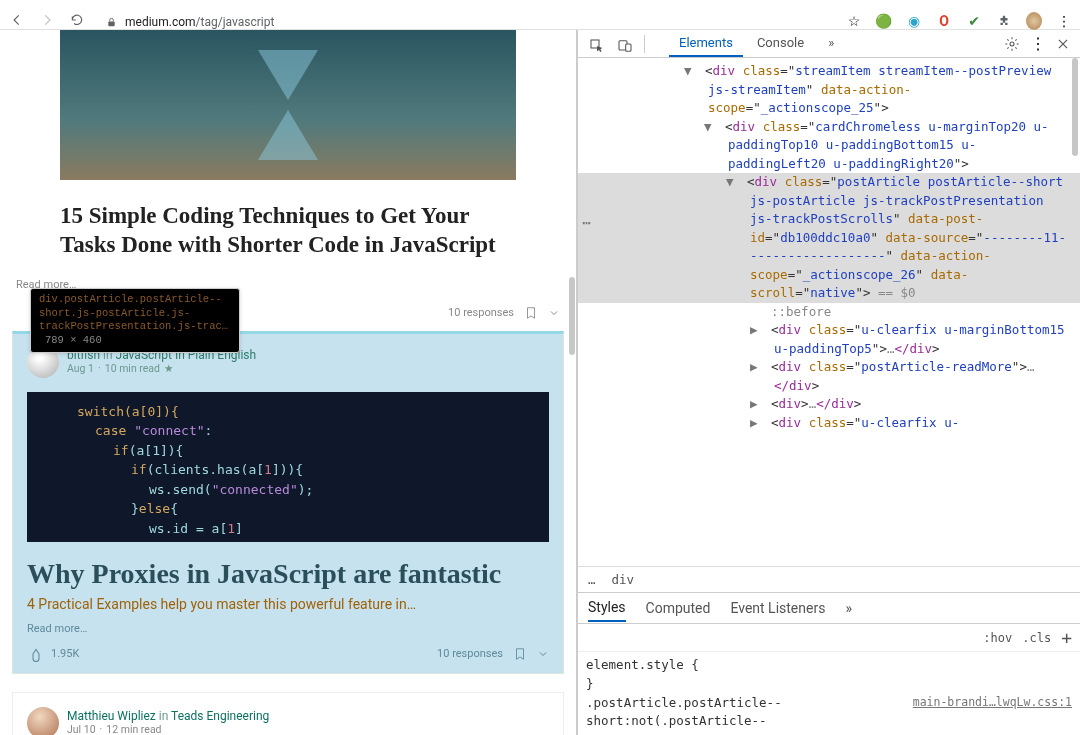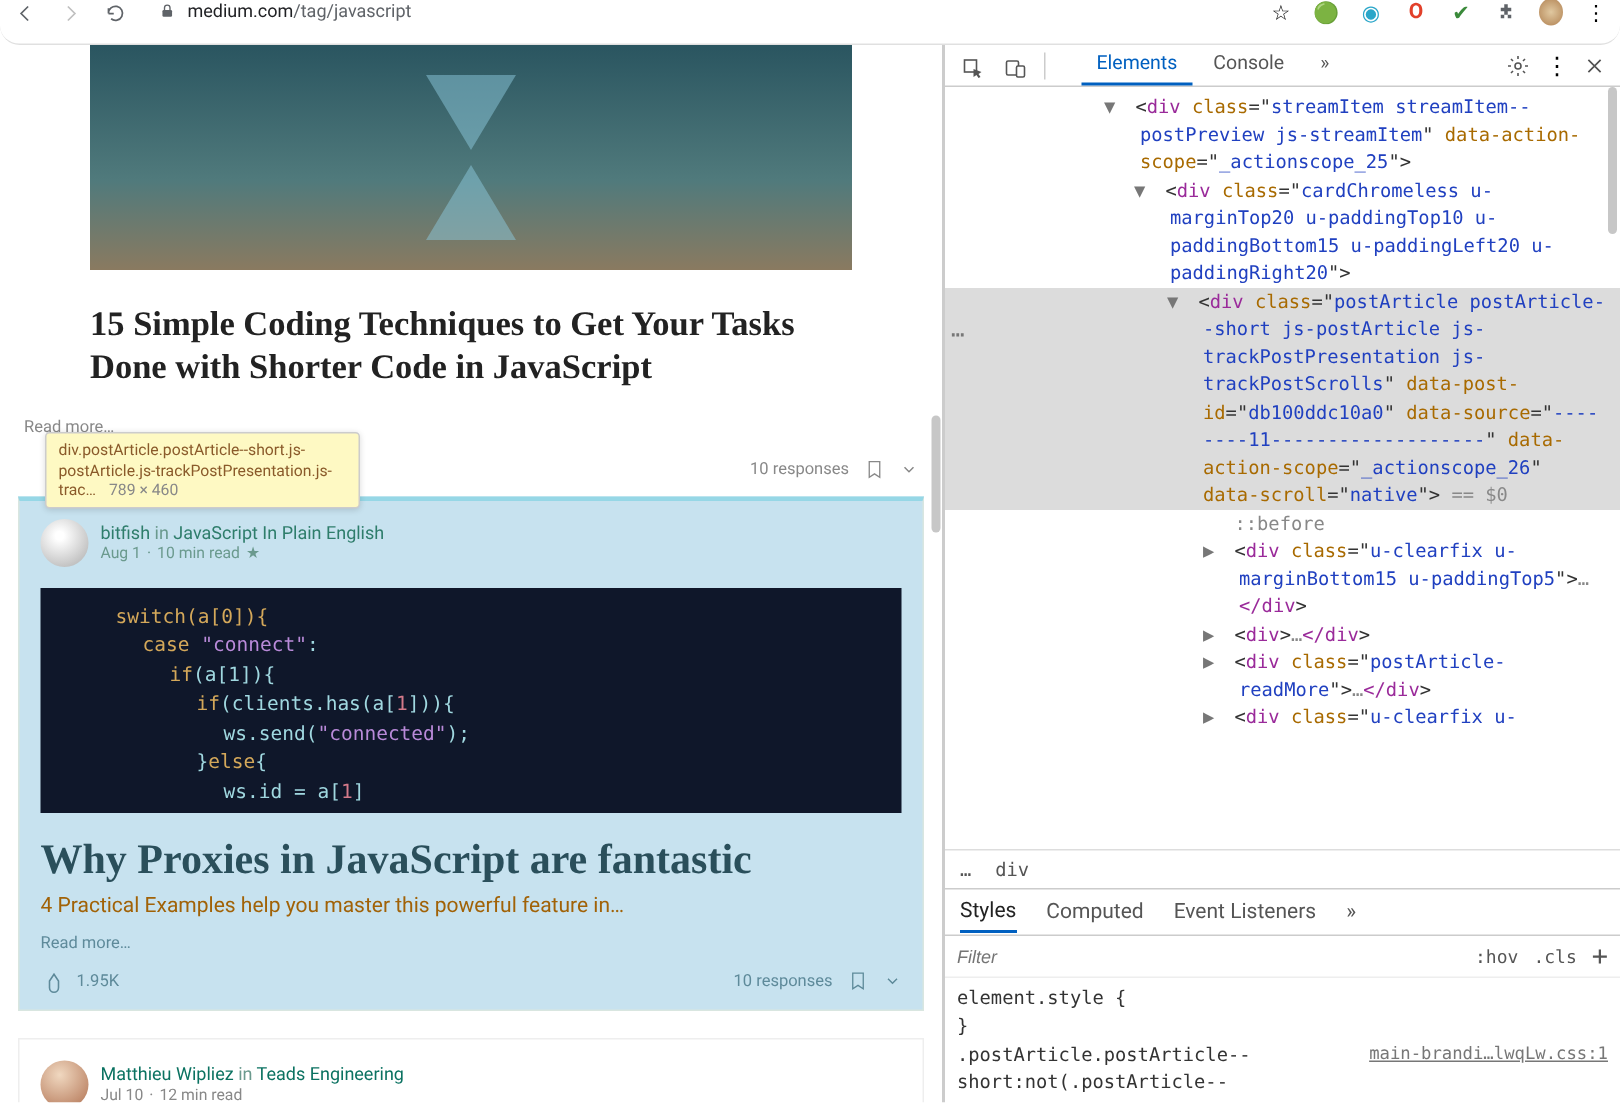--- a/index.html
+++ b/index.html
@@ -1,45 +1,45 @@
 <!DOCTYPE html>
 <html><head>
 <meta charset="utf-8">
 <style>
   * { box-sizing: border-box; margin: 0; padding: 0; }
   body { font-family: -apple-system, BlinkMacSystemFont, "Segoe UI", Roboto, sans-serif; width: 1080px; height: 735px; overflow: hidden; background: #fff; }
 
   
-  .browser-bar { height: 30px; display: flex; align-items: flex-start; padding: 0 8px; border-bottom: 1px solid #e0e0e0; gap: 12px; border-radius: 13px; }
+  .browser-bar { height: 30px; display: flex; align-items: flex-end; padding: 0 8px; border-bottom: 1px solid #e0e0e0; gap: 12px; }
   .nav-btn { width: 18px; height: 18px; display: flex; align-items: center; justify-content: center; color: #5f6368; cursor: pointer; }
   .nav-btn.disabled { color: #c0c0c0; }
   .url-bar { flex: 1; display: flex; align-items: center; gap: 8px; font-size: 12px; color: #5f6368; padding-left: 8px; }
   .url-bar .secure { color: #5f6368; font-size: 11px; }
   .url-bar .domain { color: #202124; }
   .ext-icons { display: flex; gap: 14px; align-items: center; margin-left: auto; }
   .ext-icon { width: 16px; height: 16px; display: flex; align-items: center; justify-content: center; font-size: 14px; }
 
   
   .main { display: flex; height: 705px; }
-  .page { width: 628px; overflow: hidden; position: relative; background: #fff; }
+  .page { width: 576px; overflow: hidden; position: relative; background: #fff; }
   .devtools { flex: 1; border-left: 2px solid #ccc; display: flex; flex-direction: column; background: #fff; }
 
   
   .article-card { margin: 0 12px 18px 12px; background: #fff; }
   .hero-img { margin: 0 48px; height: 150px; background: linear-gradient(180deg, #2a5560 0%, #507a7c 60%, #8a7a60 100%); position: relative; overflow: hidden; display: flex; align-items: center; justify-content: center; }
   .hourglass { width: 60px; height: 110px; position: relative; }
   .hourglass::before, .hourglass::after { content:""; position:absolute; left:0; width:0; height:0; border-left:30px solid transparent; border-right:30px solid transparent; }
   .hourglass::before { top:0; border-top:50px solid rgba(140,200,220,0.5); }
   .hourglass::after { bottom:0; border-bottom:50px solid rgba(140,200,220,0.5); }
   .article-title { font-family: Georgia, 'Times New Roman', serif; font-size: 23px; font-weight: 700; color: #222; margin: 22px 48px 10px 48px; line-height: 1.25; }
   .readmore { font-size: 11px; color: #888; margin: 10px 16px 8px 16px; }
   .responses-row { display: flex; justify-content: flex-end; gap: 10px; align-items: center; padding: 6px 16px 10px 16px; font-size: 11px; color: #888; }
   .bookmark-icon, .chevron-icon { color: #888; }
 
-  .tooltip { position: absolute; top: 258px; left: 30px; background: #fef9c3; border: 1px solid #ccc; border-radius: 3px; padding: 4px 8px; font-size: 10.5px; color: #555; box-shadow: 0 1px 4px rgba(0,0,0,0.15); line-height: 1.3; z-index: 5; max-width: 210px; }
+  .tooltip { position: absolute; top: 258px; left: 30px; background: #000000; border: 1px solid #ccc; border-radius: 3px; padding: 4px 8px; font-size: 10.5px; color: #555; box-shadow: 0 1px 4px rgba(0,0,0,0.15); line-height: 1.3; z-index: 5; max-width: 210px; font-family: Liberation Mono, monospace; }
   .tooltip .sel { color: #8a5a2a; }
   .tooltip .dim { color: #888; margin-left: 6px; }
 
   
   .highlighted-wrap { margin: 0 12px 18px 12px; border: 1px solid #d9e6e0; border-top: 3px solid #96d7e6; background: rgba(130,190,220,0.45); padding: 6px 14px 8px 14px; }
   .author-row { display: flex; align-items: center; gap: 8px; padding: 6px 0; }
   .avatar { width: 32px; height: 32px; border-radius: 50%; background: radial-gradient(circle at 40% 35%, #fff 10%, #d0d0d0 60%, #aaa 100%); flex: none; }
   .author-line { font-size: 12px; color: #6b9a8e; }
   .author-line a { color: #2e7d6b; text-decoration: none; }
   .meta-line { font-size: 10.5px; color: #6b9a8e; display: flex; gap: 4px; align-items: center; }
@@ -288,41 +288,40 @@
       <div class="dom-ellipsis">⋯</div>
 
       <div class="dom-line"><span class="tri">▼</span>&lt;<span class="tag">div</span> <span class="attr">class</span>="<span class="val">streamItem streamItem--postPreview js-streamItem</span>" <span class="attr">data-action-scope</span>="<span class="val">_actionscope_25</span>"<span>&gt;</span></div>
 
       <div class="dom-line l1"><span class="tri">▼</span>&lt;<span class="tag">div</span> <span class="attr">class</span>="<span class="val">cardChromeless u-marginTop20 u-paddingTop10 u-paddingBottom15 u-paddingLeft20 u-paddingRight20</span>"<span>&gt;</span></div>
 
       <div class="dom-line l2 dom-sel"><span class="tri">▼</span>&lt;<span class="tag">div</span> <span class="attr">class</span>="<span class="val">postArticle postArticle--short js-postArticle js-trackPostPresentation js-trackPostScrolls</span>" <span class="attr">data-post-id</span>="<span class="val">db100ddc10a0</span>" <span class="attr">data-source</span>="<span class="val">--------11-------------------</span>" <span class="attr">data-action-scope</span>="<span class="val">_actionscope_26</span>" <span class="attr">data-scroll</span>="<span class="val">native</span>"<span>&gt;</span><span class="dim"> == $0</span></div>
 
       <div class="dom-line l3"><span class="tri"> </span><span class="dim">::before</span></div>
       <div class="dom-line l3"><span class="tri">▶</span>&lt;<span class="tag">div</span> <span class="attr">class</span>="<span class="val">u-clearfix u-marginBottom15 u-paddingTop5</span>"<span>&gt;</span><span class="dim">…</span><span class="tag">&lt;/</span><span class="tag">div</span><span>&gt;</span></div>
+      <div class="dom-line l3"><span class="tri">▶</span>&lt;<span class="tag">div</span> <span class="attr">class</span>="<span class="val">postArticle-readMore</span>"<span>&gt;</span><span class="dim">…</span><span class="tag">&lt;/</span><span class="tag">div</span><span>&gt;</span></div>
       <div class="dom-line l3"><span class="tri">▶</span>&lt;<span class="tag">div</span><span>&gt;</span><span class="dim">…</span><span class="tag">&lt;/</span><span class="tag">div</span><span>&gt;</span></div>
-      <div class="dom-line l3"><span class="tri">▶</span>&lt;<span class="tag">div</span> <span class="attr">class</span>="<span class="val">postArticle-readMore</span>"<span>&gt;</span><span class="dim">…</span><span class="tag">&lt;/</span><span class="tag">div</span><span>&gt;</span></div>
       <div class="dom-line l3"><span class="tri">▶</span>&lt;<span class="tag">div</span> <span class="attr">class</span>="<span class="val">u-clearfix u-</span></div>
 
       <div class="dt-scrollbar"></div>
     </div>
 
     <div class="dt-breadcrumb">
       <span>…</span>
       <span>div</span>
     </div>
 
     <div class="dt-styles-tabs">
       <div class="active">Styles</div>
       <div>Computed</div>
       <div>Event Listeners</div>
       <div>»</div>
     </div>
 
     <div class="dt-filter">
-      <input placeholder="Filter" style="">
       <div class="right">
         <span>:hov</span>
         <span>.cls</span>
         <span style="font-size:18px;color:#555">+</span>
       </div>
     </div>
 
     <div class="dt-styles-body">
       <div>element.style {</div>
       <div>}</div>

